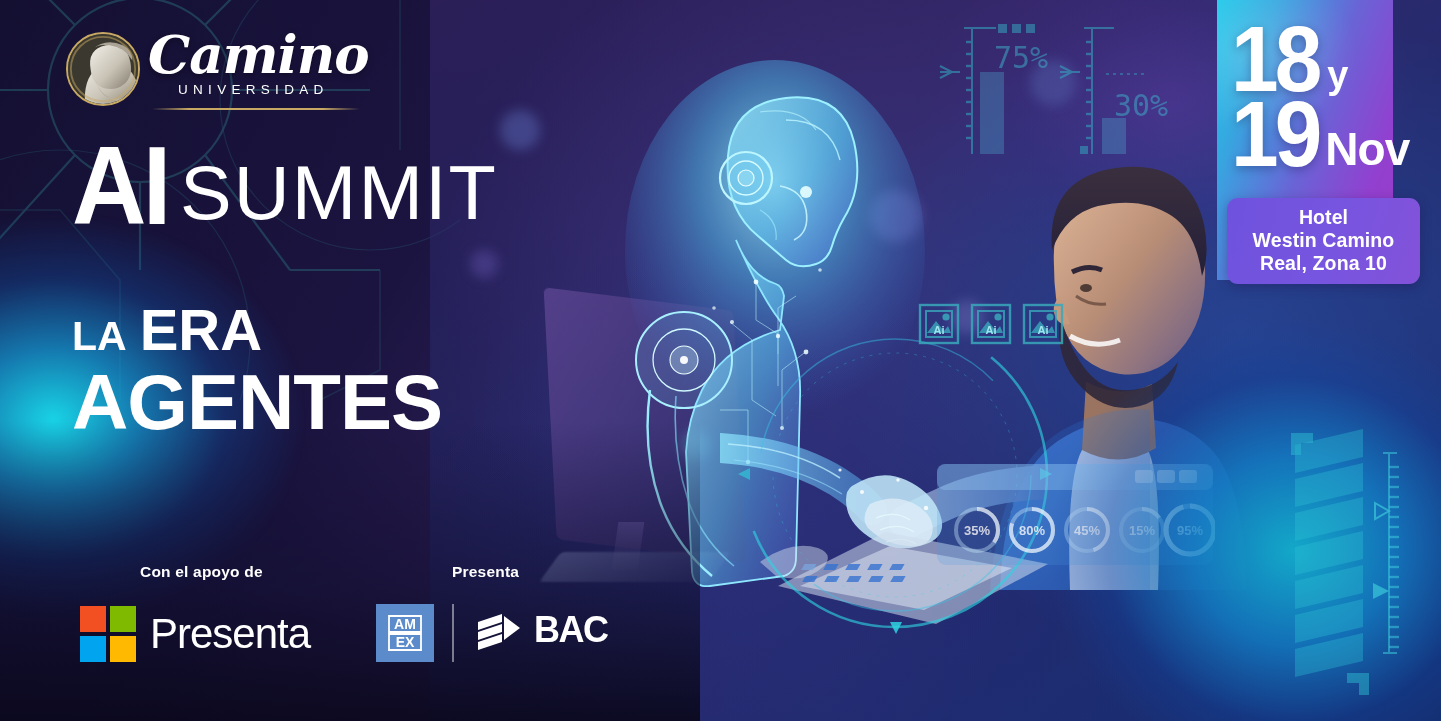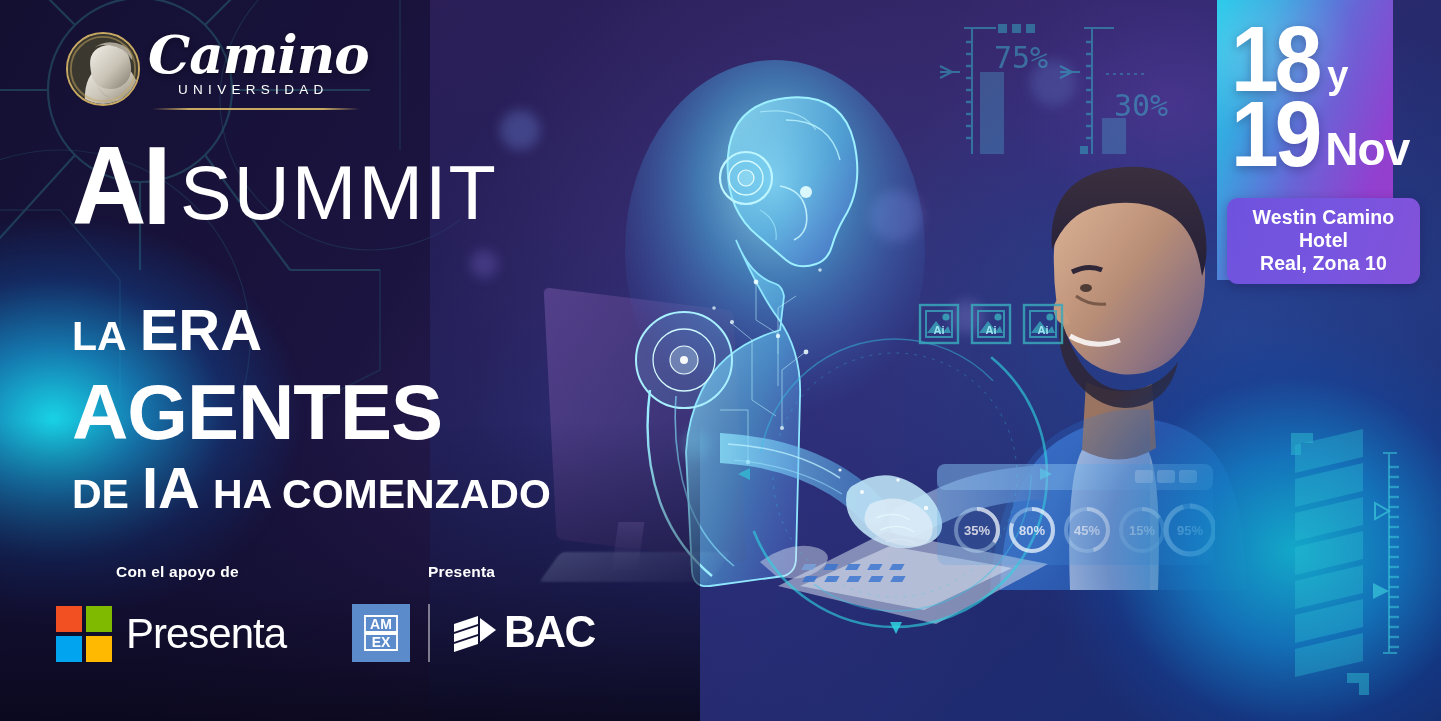--- a/index.html
+++ b/index.html
@@ -152,21 +152,21 @@
     font-family:"Liberation Sans", sans-serif; font-weight:400; font-size:60px;
     color:#fff; letter-spacing:3px; margin-left:186px; margin-top:-12px; line-height:1;
   }
 
   
   .tagline { position:absolute; left:72px; top:296px; color:#fff; }
   .tag-l1 { display:flex; align-items:baseline; }
   .tag-sm { font-weight:700; font-size:41px; letter-spacing:0px; }
   .tag-lg { font-weight:700; font-size:58px; letter-spacing:0px; }
   .tag-xl { font-weight:700; font-size:78px; letter-spacing:-1px; line-height:.96; }
-  .tag-l2 { margin-top:12px; }
+  .tag-l2 { margin-top:2px; }
   .tag-l3 { display:flex; align-items:baseline; margin-top:4px; }
   .sp { display:inline-block; width:13px; }
 
   
   .date-panel {
     position:absolute; right:48px; top:0; width:176px; height:280px;
     background: linear-gradient(110deg, #1ec9ea 0%, #36a7e0 22%, #6a63d6 52%, #9240cf 80%, #9c3bc9 100%);
   }
   .date-panel-glow { position:absolute; inset:0; background: radial-gradient(ellipse 150px 120px at 20% 18%, rgba(255,255,255,.18), rgba(255,255,255,0) 70%); }
   .date-nums { position:absolute; left:14px; top:22px; color:#fff; }
@@ -180,37 +180,37 @@
   .d-nov { font-weight:700; font-size:46px; margin-left:0; margin-bottom:4px; letter-spacing:-1px; }
   .venue-badge {
     position:absolute; left:10px; top:198px; width:193px; padding:8px 6px 9px;
     background: linear-gradient(105deg, #6e52dd 0%, #7655e0 50%, #8352d9 100%);
     border-radius:11px; text-align:center; color:#fff;
     font-weight:700; font-size:19.5px; line-height:1.18; letter-spacing:.1px;
     box-shadow:0 3px 12px rgba(30,10,70,.3);
   }
 
   
-  .sponsors { position:absolute; left:56px; top:560px; width:540px; height:120px; }
+  .sponsors { position:absolute; left:80px; top:560px; width:540px; height:120px; }
   .spon-label { color:#fff; font-weight:700; font-size:15.5px; letter-spacing:.2px; }
   .lbl-apoyo { position:absolute; left:60px; top:3px; }
   .lbl-presenta { position:absolute; left:372px; top:3px; }
 
   .ms-logo { position:absolute; left:0px; top:46px; display:flex; align-items:center; }
   .ms-grid { display:grid; grid-template-columns:26px 26px; grid-template-rows:26px 26px; gap:4px; }
   .ms-sq { width:26px; height:26px; }
   .ms-word { color:#fff; font-size:42px; font-weight:400; margin-left:14px; letter-spacing:-1px; line-height:1; }
 
   .amex { position:absolute; left:296px; top:44px; width:58px; height:58px; }
   .amex svg { width:100%; height:100%; display:block; }
   .spon-div { position:absolute; left:372px; top:44px; width:1.5px; height:58px; background:rgba(255,255,255,.45); }
   .bac { position:absolute; left:396px; top:50px; display:flex; align-items:center; }
   .bac-mark { width:46px; height:40px; }
   .bac-mark svg { width:100%; height:100%; display:block; }
-  .bac-word { color:#fff; font-size:44px; font-weight:700; letter-spacing:-1.5px; margin-left:6px; line-height:1; }
+  .bac-word { color:#fff; font-size:36px; font-weight:700; letter-spacing:-1.5px; margin-left:12px; line-height:1; }
 </style>
 </head>
 <body>
 
 <div class="banner">
 
   <div class="bg-base"></div>
   <div class="bg-top-purple"></div>
 
   <div class="geo-lines">
@@ -620,44 +620,37 @@
   <div class="tagline">
     <div class="tag-l1">
       <span class="tag-sm">LA</span>
       <span class="sp"></span>
       <span class="tag-lg">ERA</span>
       <span class="sp"></span>
     </div>
     <div class="tag-l2">
       <span class="tag-xl">AGENTES</span>
     </div>
-    <div class="tag-l3">
-      <span class="tag-sm">DE</span>
-      <span class="sp"></span>
-      <span class="tag-lg">IA</span>
-      <span class="sp"></span>
-      <span class="tag-sm">HA COMENZADO</span>
-    </div>
   </div>
 
   <div class="date-panel">
     <div class="date-panel-glow"></div>
     <div class="date-nums">
       <div class="d-row">
         <span class="d-big">18</span>
         <span class="d-y">y</span>
       </div>
       <div class="d-row">
         <span class="d-big">19</span>
         <span class="d-nov">Nov</span>
       </div>
     </div>
     <div class="venue-badge">
+      <div>Hotel</div>
       <div>Westin Camino</div>
-      <div>Hotel</div>
       <div>Real, Zona 10</div>
     </div>
   </div>
 
   <div class="sponsors">
     <div class="spon-label lbl-apoyo">Con el apoyo de</div>
     <div class="spon-label lbl-presenta">Presenta</div>
 
     <div class="ms-logo">
       <div class="ms-grid">

